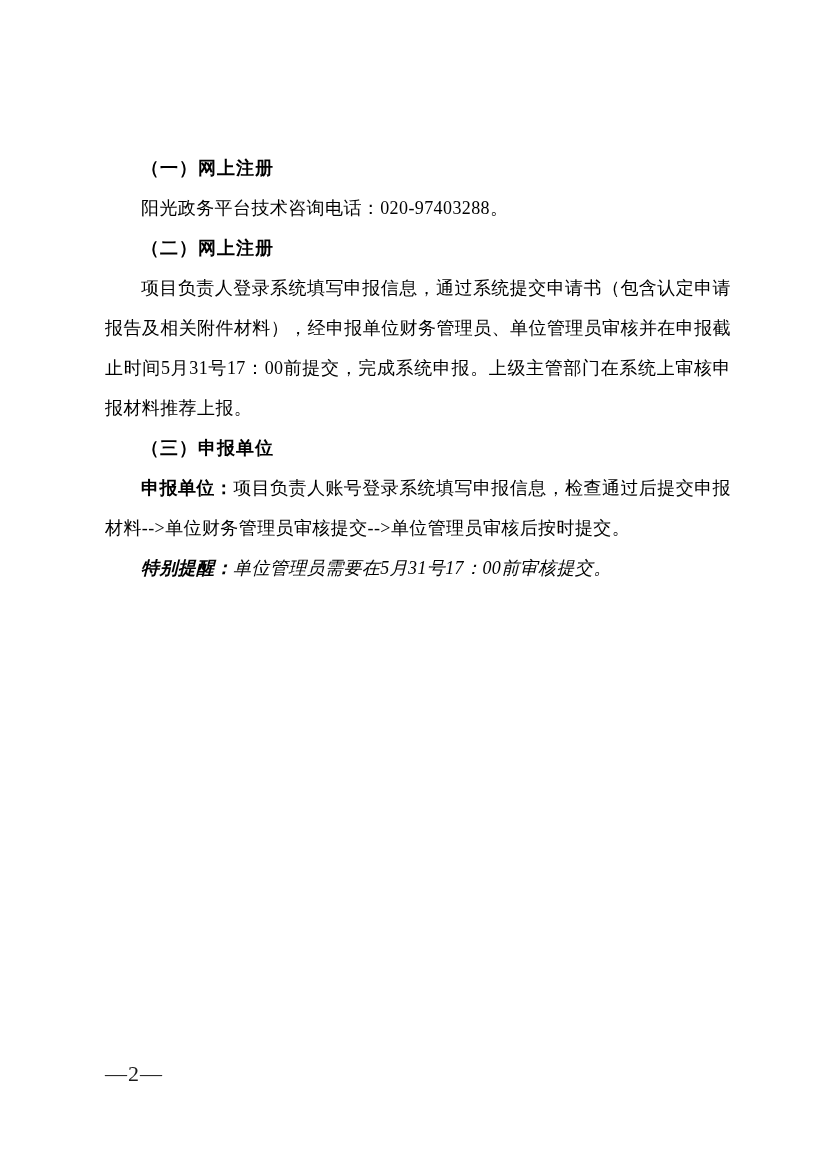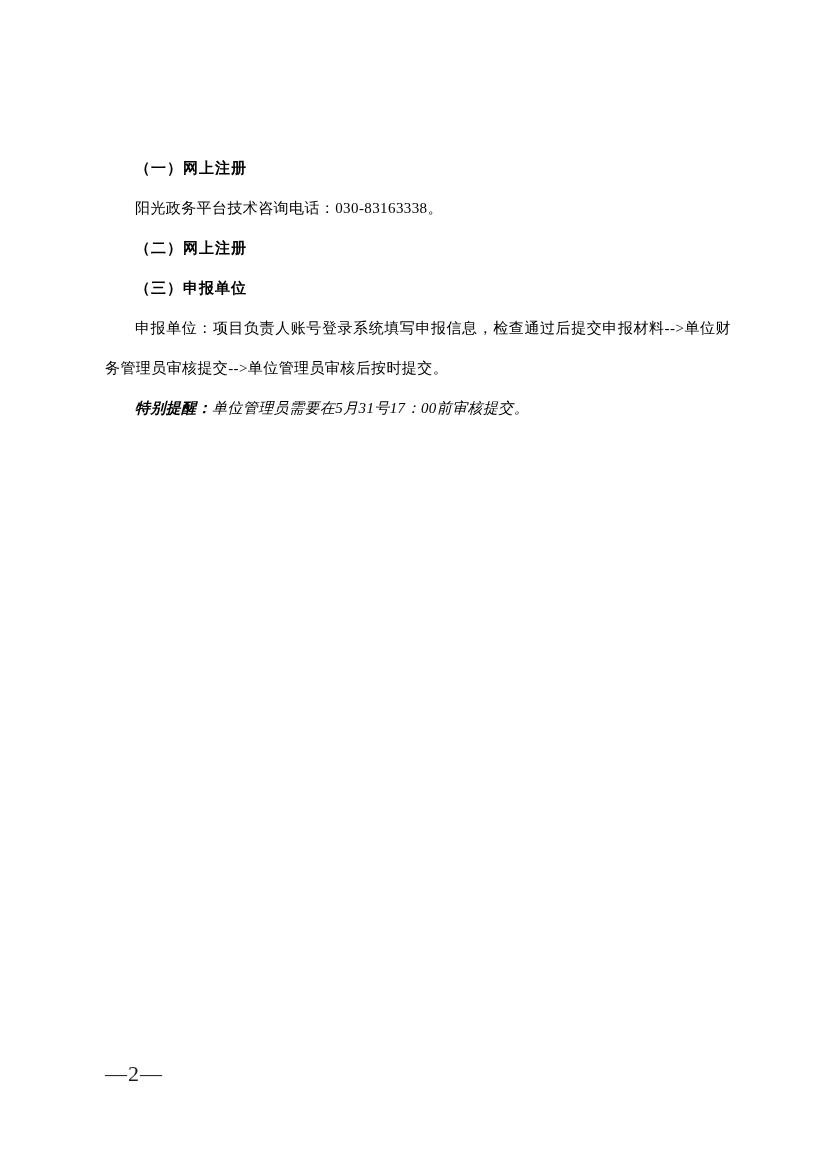--- a/index.html
+++ b/index.html
@@ -18,35 +18,35 @@
   }
   .content {
     position: absolute;
     left: 105px;
     top: 148px;
     width: 626px;
   }
   .content p, .content h2 {
     margin: 0;
     padding: 0;
-    font-size: 15px;
+    font-size: 18px;
     line-height: 40px;
     text-indent: 2em;
     text-align: justify;
     text-justify: inter-ideograph;
     font-weight: normal;
     letter-spacing: 0.4px;
   }
   .content h2 {
     font-family: "Liberation Sans", "DejaVu Sans", sans-serif;
     font-weight: bold;
     letter-spacing: 1px;
   }
   .para .lead {
-    font-weight: normal;
+    font-weight: bold;
   }
   .para.italic {
     font-style: italic;
   }
   .para.italic .lead {
     font-weight: bold;
   }
   .footer-pagenum {
     position: absolute;
     left: 105px;
@@ -59,25 +59,26 @@
   }
 </style>
 </head>
 <body>
 
 <div class="page">
   <div class="content">
 
     <section>
       <h2>（一）网上注册</h2>
-      <p class="para"><span>阳光政务平台技术咨询电话：030-83163338。</span></p>
+      <p class="para"><span>阳光政务平台技术咨询电话：020-97403288。</span></p>
     </section>
 
     <section>
       <h2>（二）网上注册</h2>
+      <p class="para"><span>项目负责人登录系统填写申报信息，通过系统提交申请书（包含认定申请报告及相关附件材料），经申报单位财务管理员、单位管理员审核并在申报截止时间5月31号17：00前提交，完成系统申报。上级主管部门在系统上审核申报材料推荐上报。</span></p>
     </section>
 
     <section>
       <h2>（三）申报单位</h2>
       <p class="para"><b class="lead">申报单位：</b><span>项目负责人账号登录系统填写申报信息，检查通过后提交申报材料--&gt;单位财务管理员审核提交--&gt;单位管理员审核后按时提交。</span></p>
       <p class="para italic"><b class="lead">特别提醒：</b><span>单位管理员需要在5月31号17：00前审核提交。</span></p>
     </section>
 
   </div>
 

